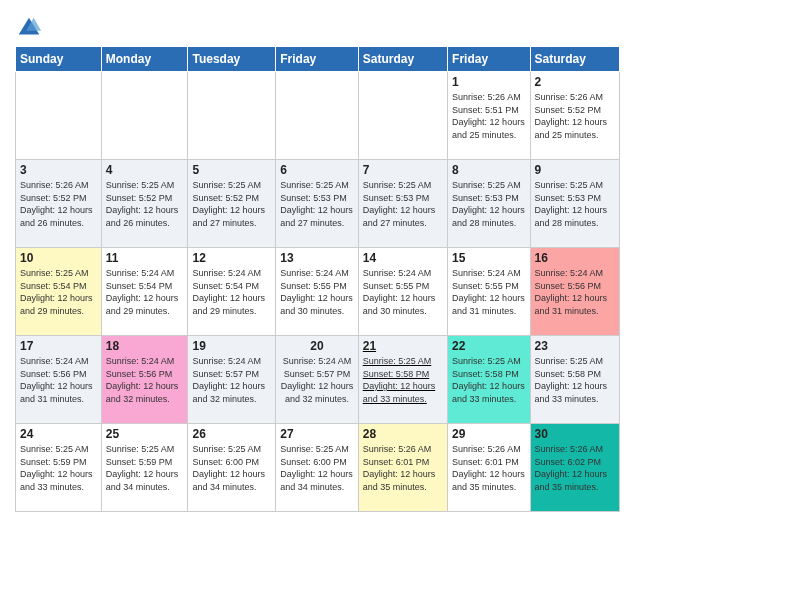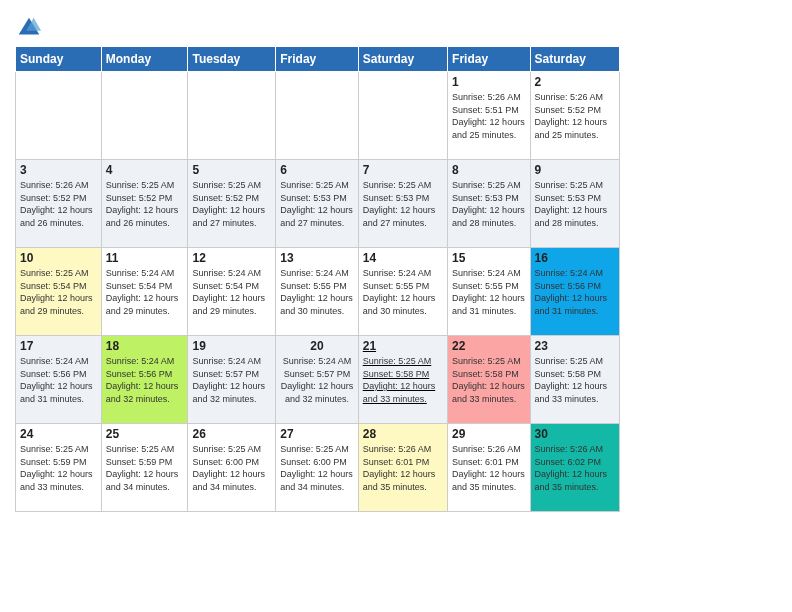--- a/index.html
+++ b/index.html
@@ -248,37 +248,37 @@
 Daylight: 12 hours
 and 30 minutes.</div>
           </td>
           <td style="background: rgb(255, 255, 255);">
             <span class="day-number">15</span>
             <div class="day-info" style="white-space: pre-line;">Sunrise: 5:24 AM
 Sunset: 5:55 PM
 Daylight: 12 hours
 and 31 minutes.</div>
           </td>
-          <td style="background: #0ea5e9; margin-left: 20px;">
+          <td style="background: #fca5a5; margin-left: 20px;">
             <span class="day-number">16</span>
             <div class="day-info" style="white-space: pre-line;">Sunrise: 5:24 AM
 Sunset: 5:56 PM
 Daylight: 12 hours
 and 31 minutes.</div>
           </td>
         </tr>
         <tr>
           <td style="background: rgb(238, 242, 247);">
             <span class="day-number">17</span>
             <div class="day-info" style="white-space: pre-line;">Sunrise: 5:24 AM
 Sunset: 5:56 PM
 Daylight: 12 hours
 and 31 minutes.</div>
           </td>
-          <td style="background: #bef264;">
+          <td style="background: #f9a8d4;">
             <span class="day-number">18</span>
             <div class="day-info" style="white-space: pre-line;">Sunrise: 5:24 AM
 Sunset: 5:56 PM
 Daylight: 12 hours
 and 32 minutes.</div>
           </td>
           <td style="background: rgb(238, 242, 247);">
             <span class="day-number">19</span>
             <div class="day-info" style="white-space: pre-line;">Sunrise: 5:24 AM
 Sunset: 5:57 PM
@@ -292,21 +292,21 @@
 Daylight: 12 hours
 and 32 minutes.</div>
           </td>
           <td style="background: rgb(238, 242, 247); text-decoration: underline;">
             <span class="day-number">21</span>
             <div class="day-info" style="white-space: pre-line;">Sunrise: 5:25 AM
 Sunset: 5:58 PM
 Daylight: 12 hours
 and 33 minutes.</div>
           </td>
-          <td style="background: #fca5a5;">
+          <td style="background: #5eead4;">
             <span class="day-number">22</span>
             <div class="day-info" style="white-space: pre-line;">Sunrise: 5:25 AM
 Sunset: 5:58 PM
 Daylight: 12 hours
 and 33 minutes.</div>
           </td>
           <td style="background: rgb(238, 242, 247);">
             <span class="day-number">23</span>
             <div class="day-info" style="white-space: pre-line;">Sunrise: 5:25 AM
 Sunset: 5:58 PM

